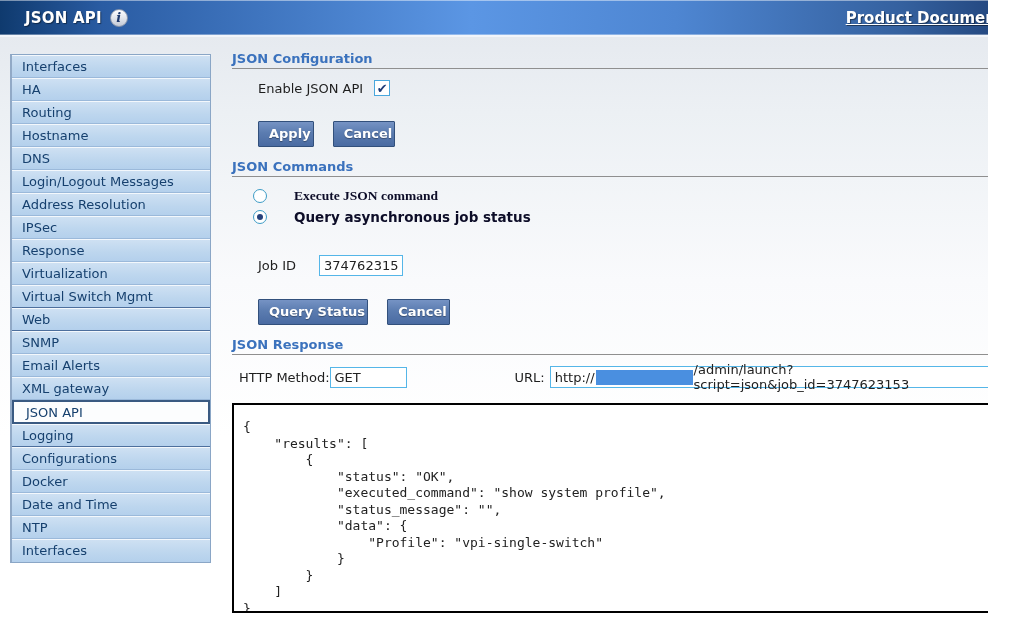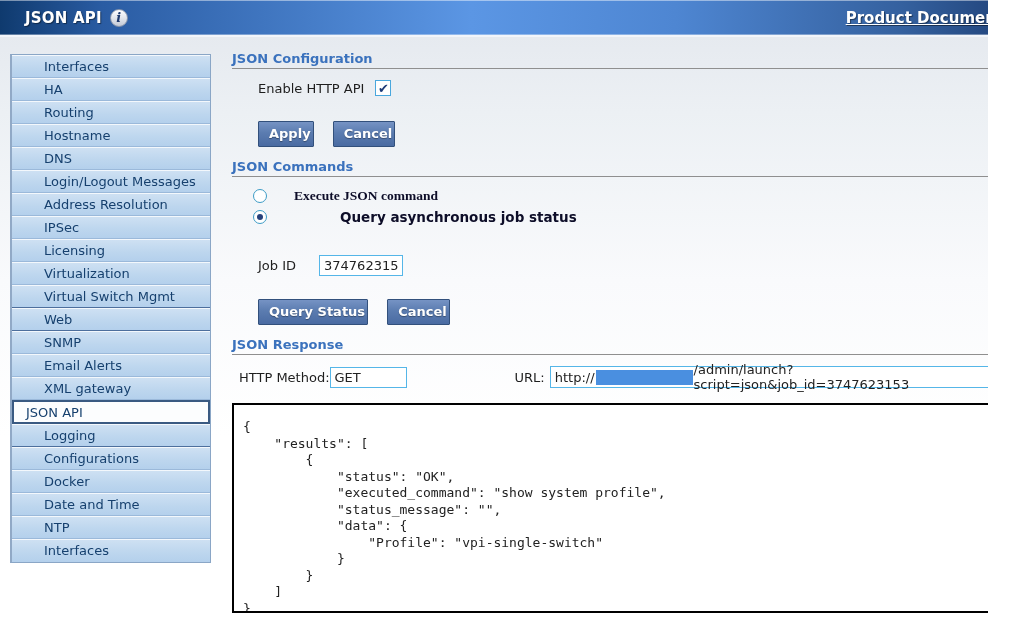--- a/index.html
+++ b/index.html
@@ -38,21 +38,21 @@
     text-shadow:1px 1px 1px rgba(0,0,0,.45); cursor:pointer;
   }
 
   
   .sidebar {
     position:absolute; top:54px; left:10px; width:201px;
     border:1px solid #8aa6c6; border-left:2px solid #91a9c6;
     background:#bdd6ee;
   }
   .side-item {
-    height:23px; display:flex; align-items:center; padding-left:32px;
+    height:23px; display:flex; align-items:center; padding-left:10px;
     font-size:13px; color:#16406e; cursor:pointer;
     background:linear-gradient(180deg,#cfe1f3 0%,#bdd6ee 60%,#b4d0ec 100%);
     border-bottom:1px solid #9bb9da;
     box-shadow:inset 0 1px 0 rgba(255,255,255,.75);
   }
   .side-item.divider { border-bottom:1px solid #4d6f9d; }
   .side-item.selected {
     background:#fcfdfe;
     border:2px solid #3a5a82; border-bottom:2px solid #3a5a82;
     box-shadow:none; padding-left:12px; height:24px;
@@ -140,21 +140,21 @@
 
   <div class="sidebar">
       <div class="side-item">Interfaces</div>
       <div class="side-item">HA</div>
       <div class="side-item">Routing</div>
       <div class="side-item">Hostname</div>
       <div class="side-item">DNS</div>
       <div class="side-item">Login/Logout Messages</div>
       <div class="side-item">Address Resolution</div>
       <div class="side-item">IPSec</div>
-      <div class="side-item">Licensing</div>
+      <div class="side-item">Response</div>
       <div class="side-item">Virtualization</div>
       <div class="side-item divider">Virtual Switch Mgmt</div>
       <div class="side-item divider">Web</div>
       <div class="side-item">SNMP</div>
       <div class="side-item">Email Alerts</div>
       <div class="side-item">XML gateway</div>
       <div class="side-item selected">JSON API</div>
       <div class="side-item divider">Logging</div>
       <div class="side-item">Configurations</div>
       <div class="side-item">Docker</div>
@@ -162,37 +162,37 @@
       <div class="side-item">NTP</div>
       <div class="side-item">Interfaces</div>
     </div>
 
   <div class="content">
 
     <div class="abs section-title" style="left:0;top:6px;">JSON Configuration</div>
     <div class="abs rule" style="left:0;top:23px;"></div>
 
     <div class="abs" style="left:26px;top:35px;display:flex;align-items:center;">
-      <span class="lbl">Enable HTTP API</span>
+      <span class="lbl">Enable JSON API</span>
       <span class="checkbox" style="margin-left:11px;">✔</span>
     </div>
 
     <div class="abs" style="left:26px;top:76px;">
       <span class="btn">Apply</span>
       <span class="btn">Cancel</span>
     </div>
 
     <div class="abs section-title" style="left:0;top:114px;">JSON Commands</div>
     <div class="abs rule" style="left:0;top:131px;"></div>
 
     <div class="abs" style="left:21px;top:143px;display:flex;align-items:center;">
       <span class="radio"></span>
       <span class="bold-lbl" style="margin-left:27px;font-family:Liberation Serif, serif;">Execute JSON command</span>
     </div>
-    <div class="abs" style="left:21px;top:164px;display:flex;align-items:center;gap:46px;">
+    <div class="abs" style="left:21px;top:164px;display:flex;align-items:center;">
       <span class="radio checked"></span>
       <span class="bold-lbl" style="margin-left:27px;">Query asynchronous job status</span>
     </div>
 
     <div class="abs" style="left:26px;top:210px;display:flex;align-items:center;">
       <span class="lbl">Job ID</span>
       <input class="txt" style="margin-left: 23px; width: 84px;" value="3747623153">
     </div>
 
     <div class="abs" style="left:26px;top:254px;">

